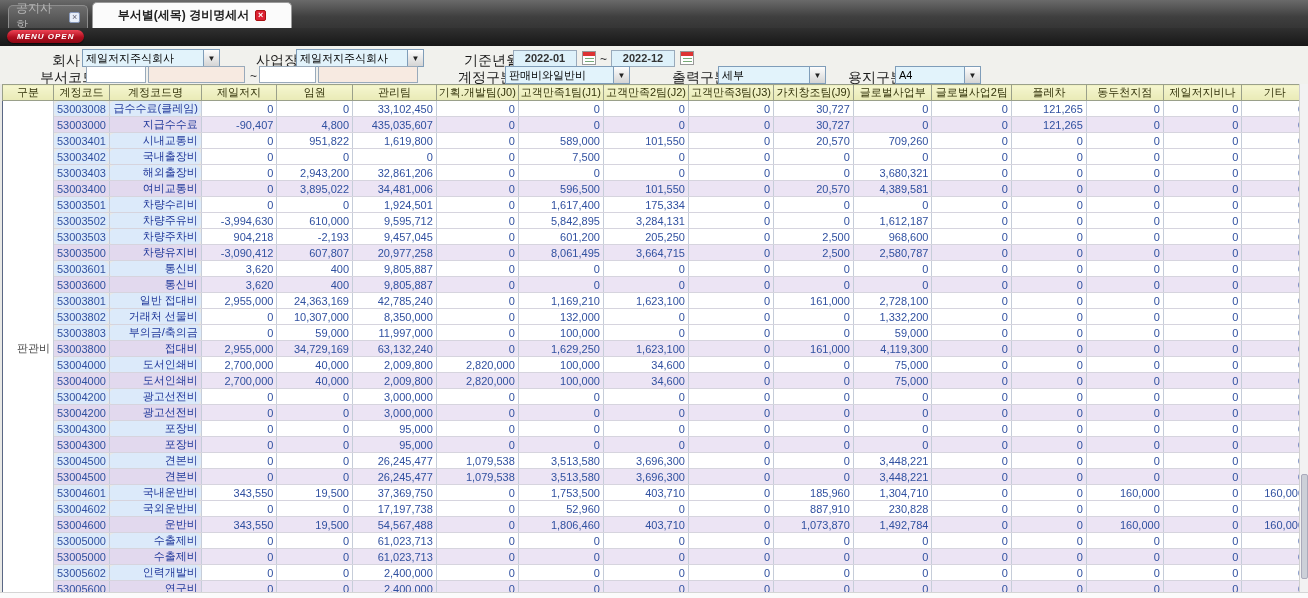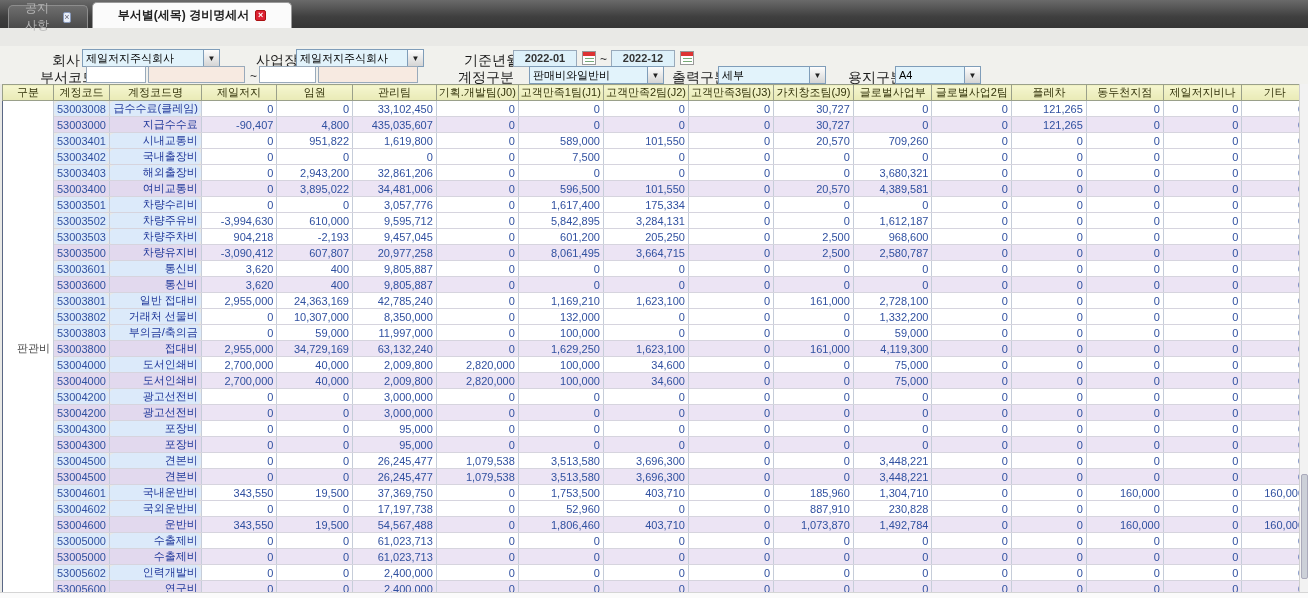--- a/index.html
+++ b/index.html
@@ -3,21 +3,21 @@
 <meta charset="utf-8">
 <style>
   * { margin:0; padding:0; box-sizing:border-box; }
   html,body { width:1308px; height:598px; font-family:"Liberation Sans","DejaVu Sans",sans-serif; }
   .screen { position:relative; width:1308px; height:598px; background:#e9e9e6; overflow:hidden; }
 
   
   .tabbar { position:absolute; left:0; top:0; width:100%; height:28px;
             background:linear-gradient(#6a6a6a,#3f3f3f 60%,#353535); }
   .tab { position:absolute; bottom:0; height:23px; display:flex; align-items:center; gap:6px;
-         padding:0 16px; border-radius:5px 5px 0 0; font-size:12px; cursor:pointer; }
+         padding:0 7px; border-radius:5px 5px 0 0; font-size:12px; cursor:pointer; }
   .tab.inactive { left:8px; width:80px; background:linear-gradient(#6e6e6e,#4a4a4a);
                   border:1px solid #8d8d8d; border-bottom:none; color:#b5b5b5; }
   .tab.active { left:92px; width:200px; height:26px; background:#fbfbfb; border:1px solid #9a9a9a;
                 border-bottom:none; color:#222; font-weight:bold; justify-content:center; }
   .tclose { display:inline-block; width:11px; height:11px; line-height:9px; text-align:center;
             font-size:9px; border:1px solid #8899bb; background:#e8eef8; border-radius:2px; }
   .tclose.gray { color:#667; }
   .tclose.red { color:#fff; background:#d23; border-color:#a11; font-weight:bold; }
   .menubar { position:absolute; left:0; top:28px; width:100%; height:18px;
              background:linear-gradient(#303030,#171717); }
@@ -83,20 +83,23 @@
     <div class="tab inactive">
       <span>공지사항</span>
       <span class="tclose gray">×</span>
     </div>
     <div class="tab active">
       <span>부서별(세목) 경비명세서</span>
       <span class="tclose red">×</span>
     </div>
   </div>
 
+  <div class="menubar">
+    <div class="menu-open">MENU OPEN</div>
+  </div>
 
   <div class="filters">
 
     <span class="f-label" style="left:52px;top:6px;">회사</span>
     <div class="sel" style="left:82px;top:3px;width:138px;">
       <span class="txt">제일저지주식회사</span>
       <span class="arrow">▼</span>
     </div>
     <span class="f-label" style="left:256px;top:6px;">사업장</span>
     <div class="sel" style="left:296px;top:3px;width:128px;">
@@ -111,21 +114,21 @@
     <span class="cal" style="left:680px;top:5px;"></span>
 
     <span class="f-label" style="left:40px;top:23px;">부서코드</span>
     <div class="inp" style="left:86px;top:20px;width:60px;"></div>
     <div class="inp pink" style="left:148px;top:20px;width:97px;"></div>
     <span class="tilde" style="left:250px;top:23px;">~</span>
     <div class="inp" style="left:259px;top:20px;width:57px;"></div>
     <div class="inp pink" style="left:318px;top:20px;width:100px;"></div>
 
     <span class="f-label" style="left:458px;top:23px;">계정구분</span>
-    <div class="sel" style="left:529px;top:20px;width:135px;">
+    <div class="sel" style="left:505px;top:20px;width:125px;">
       <span class="txt">판매비와일반비</span>
       <span class="arrow">▼</span>
     </div>
     <span class="f-label" style="left:672px;top:23px;">출력구분</span>
     <div class="sel" style="left:718px;top:20px;width:108px;">
       <span class="txt">세부</span>
       <span class="arrow">▼</span>
     </div>
     <span class="f-label" style="left:848px;top:23px;">용지구분</span>
     <div class="sel" style="left:895px;top:20px;width:86px;">
@@ -284,21 +287,21 @@
             <td class="num">0</td>
             <td class="num">0</td>
             <td class="num">0</td>
             <td class="num">0</td>
           </tr>
           <tr class="detail">
             <td class="code">53003501</td>
             <td class="name">차량수리비</td>
             <td class="num">0</td>
             <td class="num">0</td>
-            <td class="num">3,057,776</td>
+            <td class="num">1,924,501</td>
             <td class="num">0</td>
             <td class="num">1,617,400</td>
             <td class="num">175,334</td>
             <td class="num">0</td>
             <td class="num">0</td>
             <td class="num">0</td>
             <td class="num">0</td>
             <td class="num">0</td>
             <td class="num">0</td>
             <td class="num">0</td>

